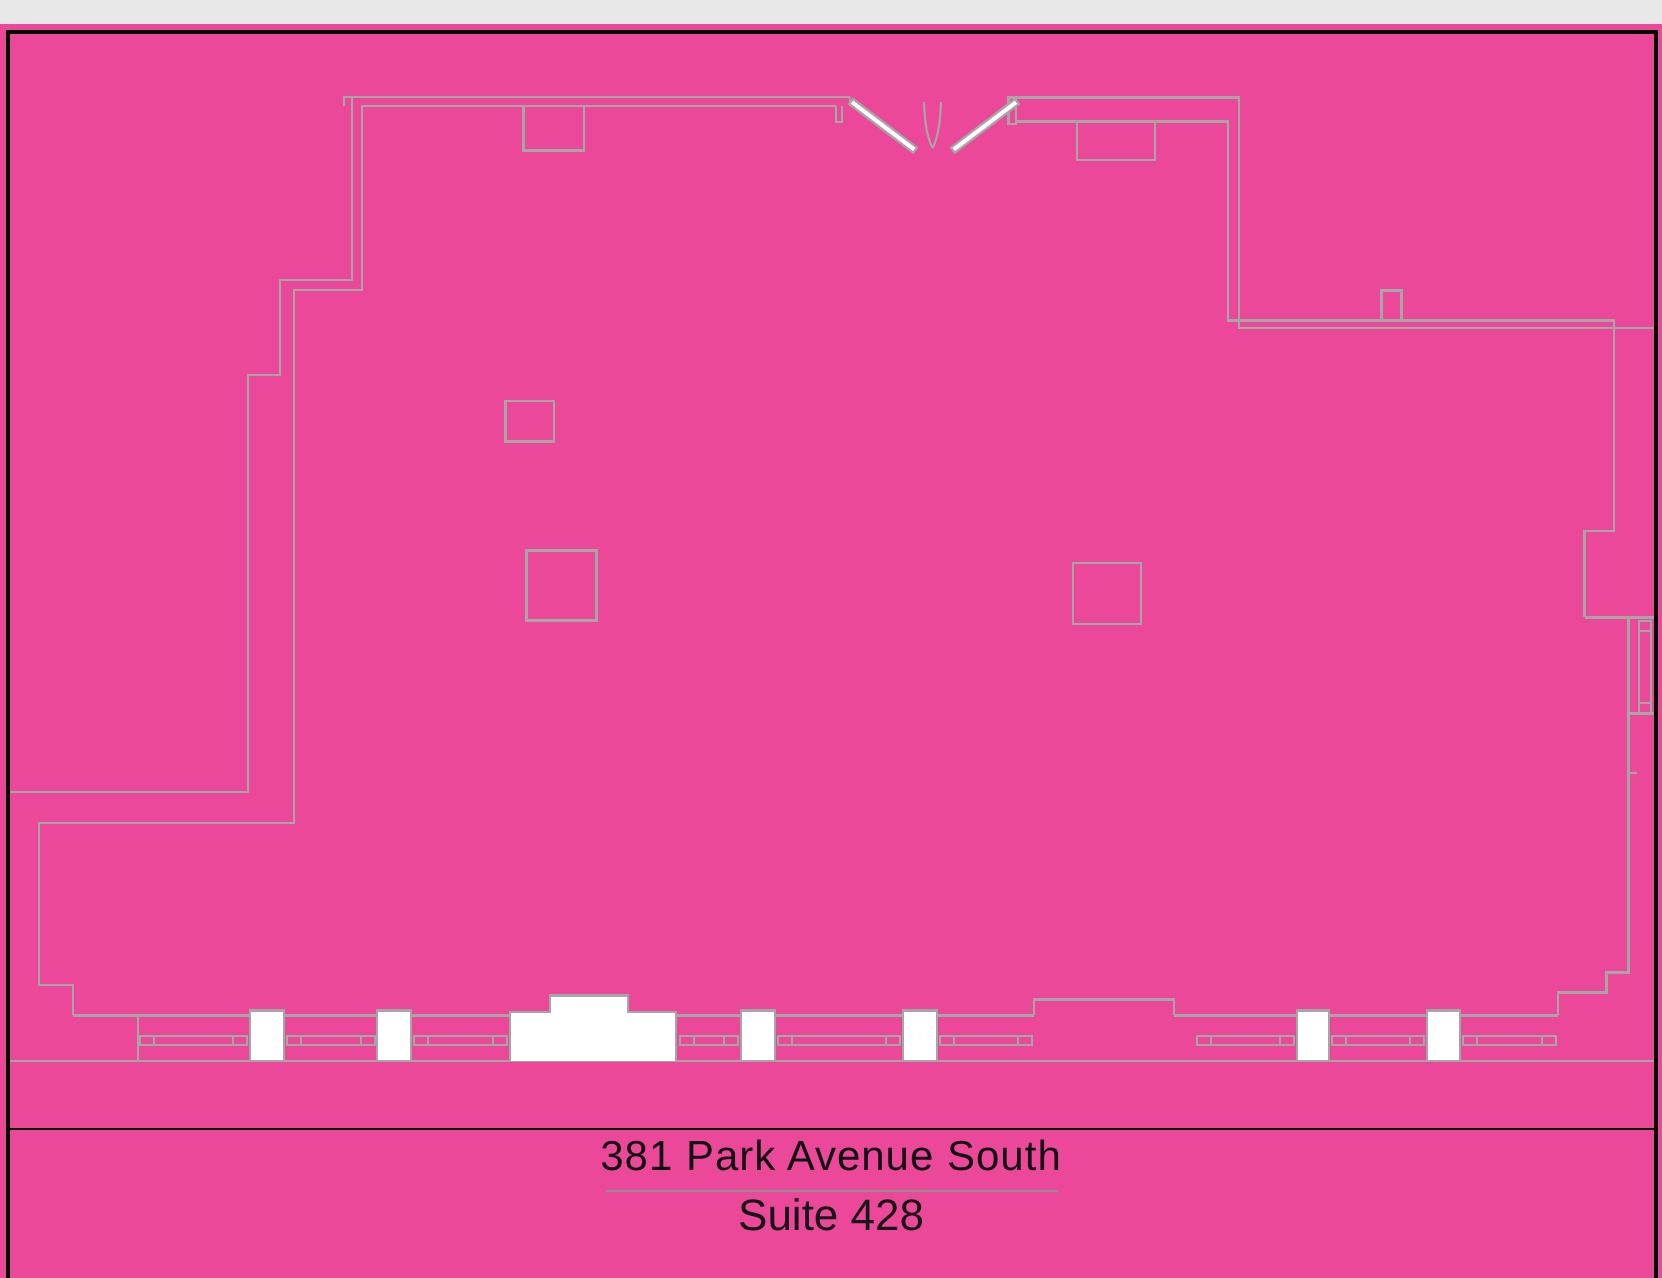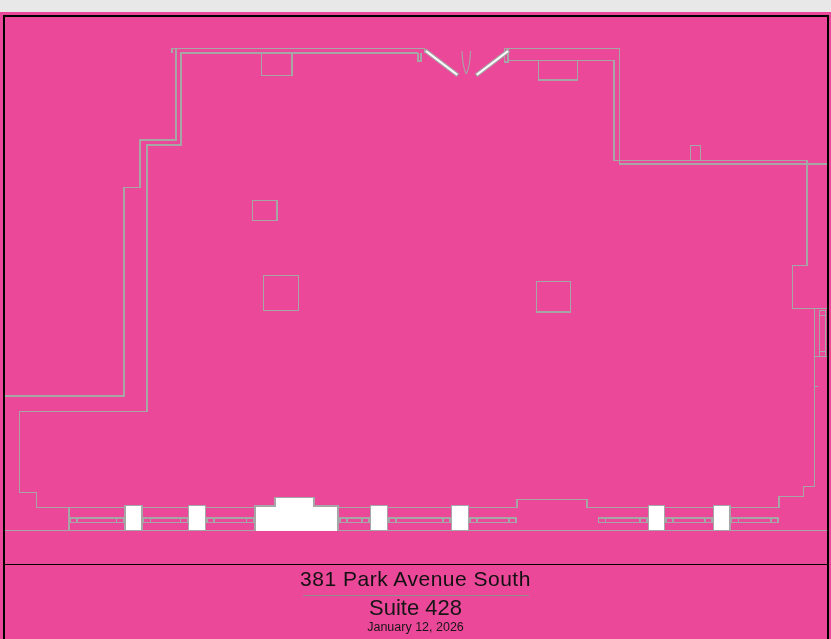--- a/index.html
+++ b/index.html
@@ -136,17 +136,16 @@
       <path fill="none" d="M470.5,39 Q470,55 466.3,62"></path>
     </g>
   </svg>
 
   <div id="divider"></div>
 
   <div class="titleblock">
     <div class="bldg">381 Park Avenue South</div>
     <div class="bldg-underline"></div>
     <div class="suite">Suite 428</div>
-    <div class="date">January 12, 2026</div>
   </div>
 
   <div id="frame"></div>
 </div>
 
 </body></html>

